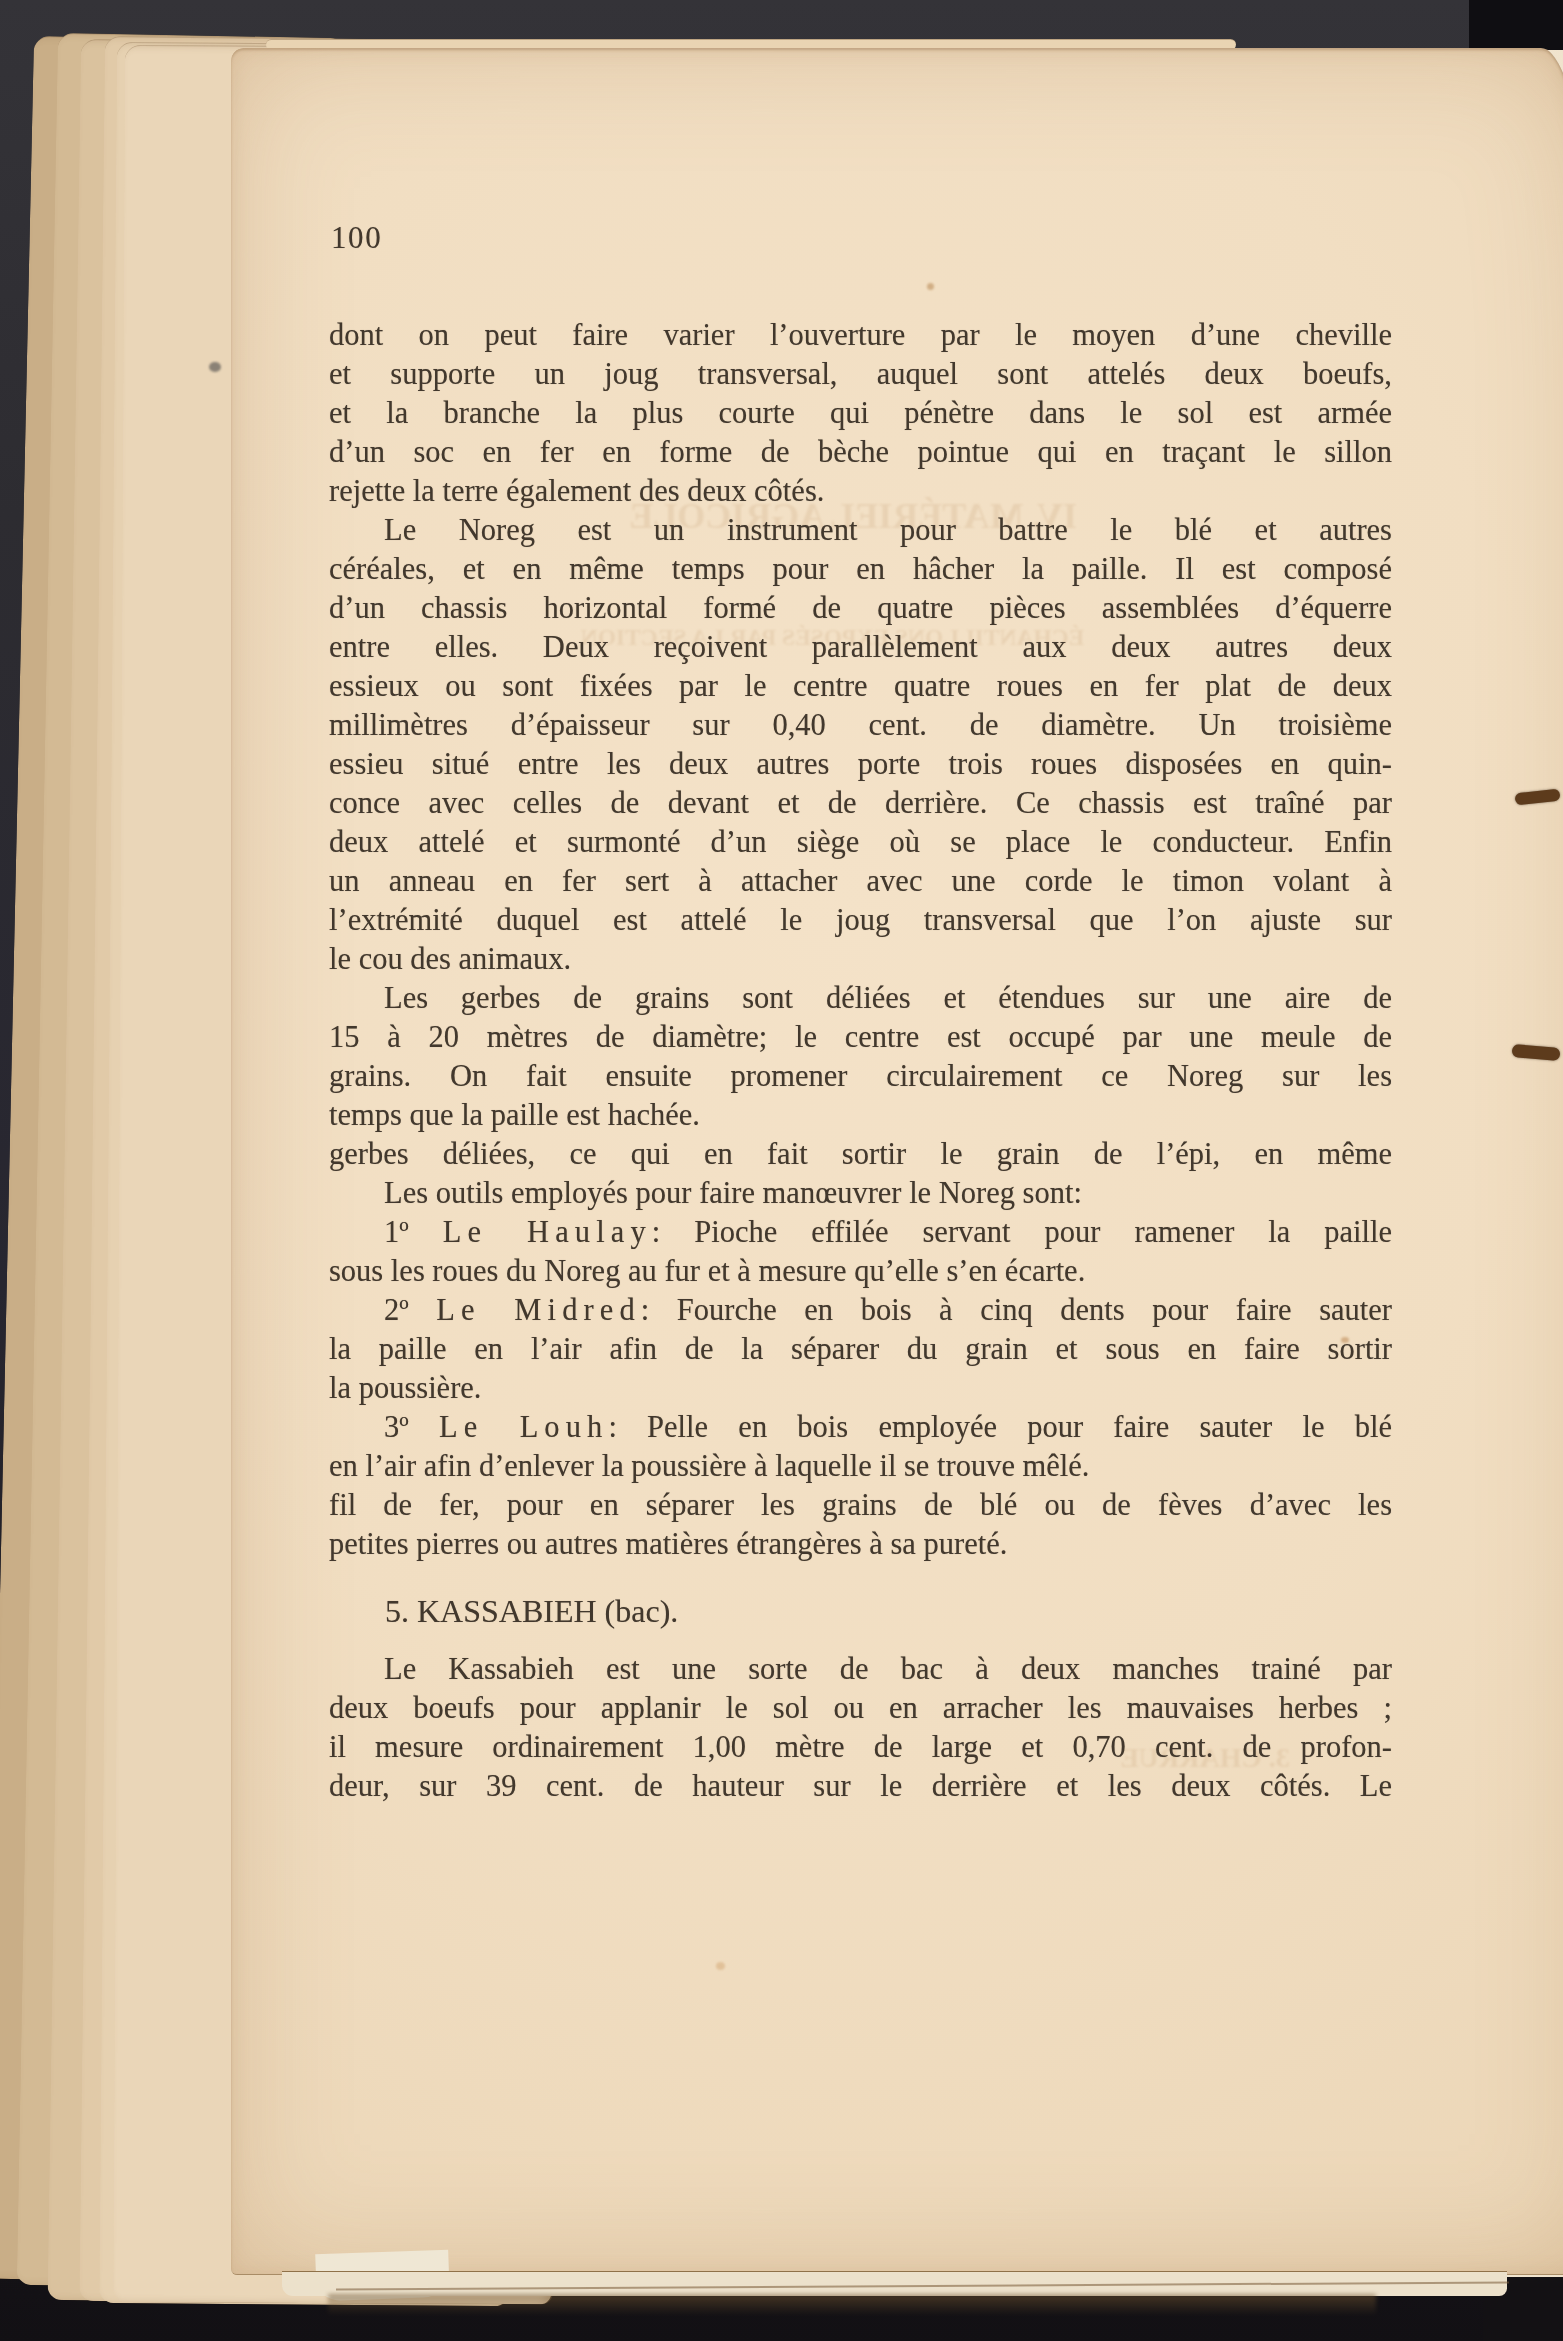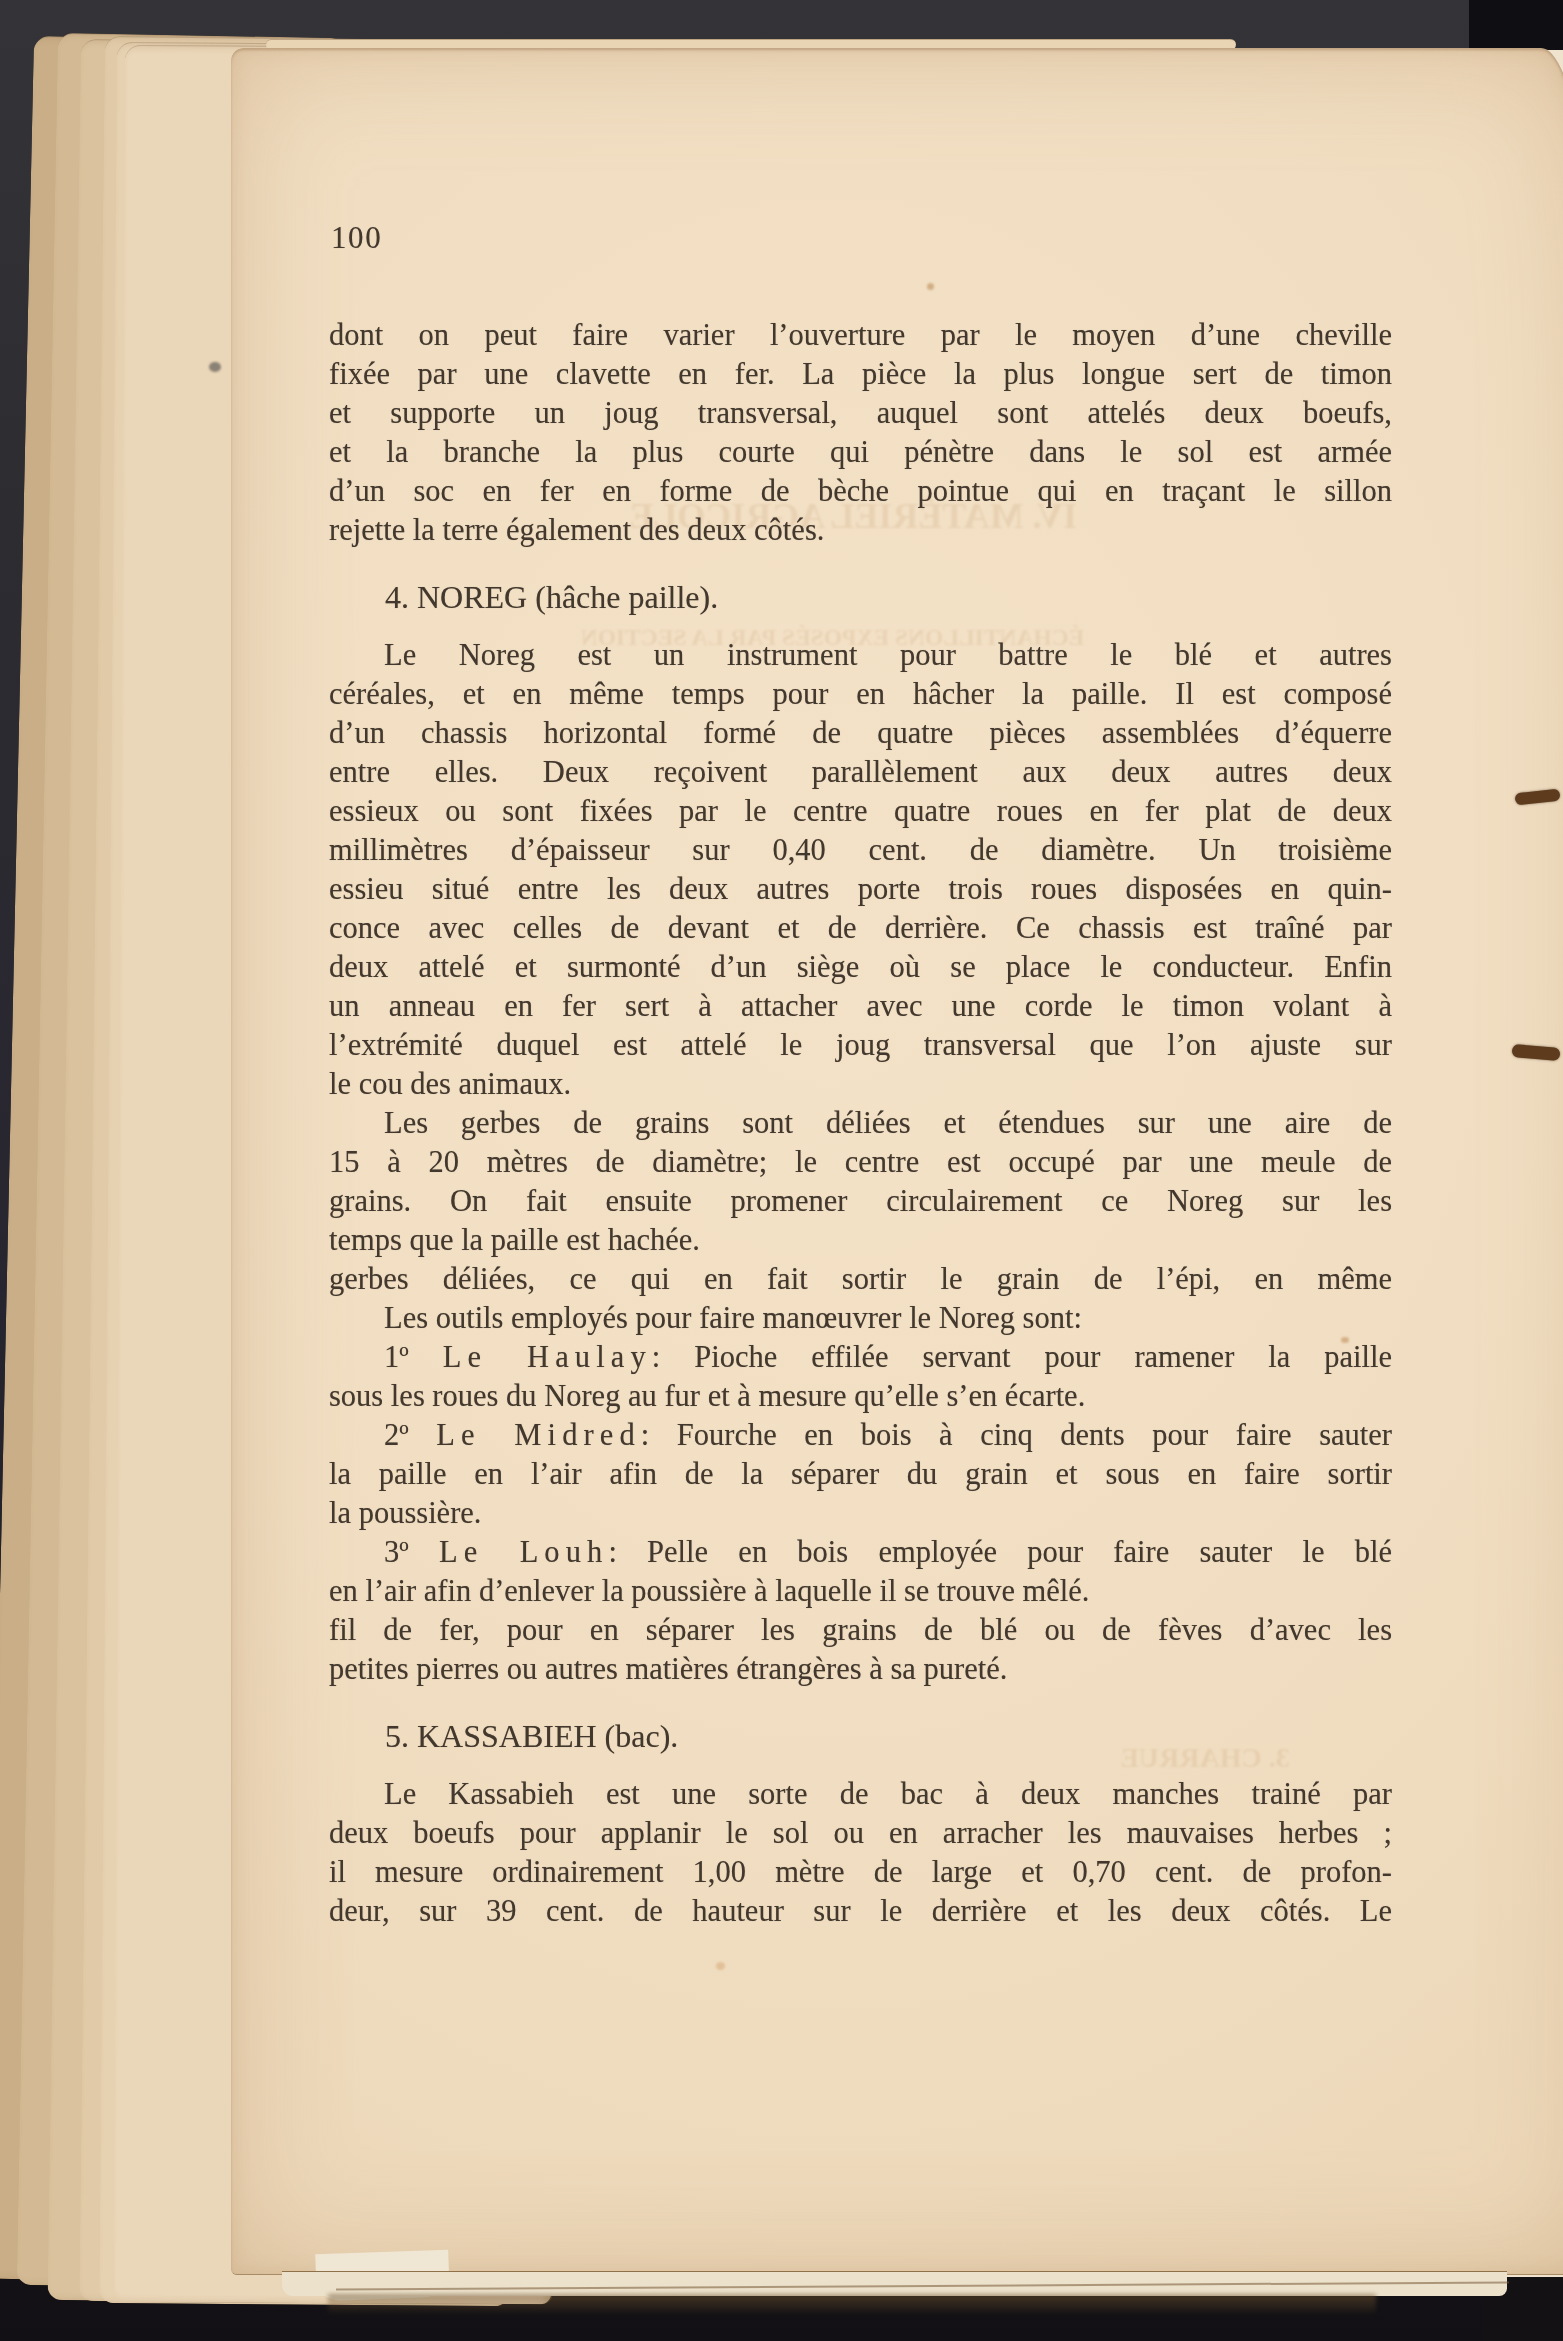--- a/index.html
+++ b/index.html
@@ -98,27 +98,25 @@
   <div class="page">
     <div class="page-number">100</div>
     <div id="ghost-layer">
         <div class="ghost" style="left: 278px; top: 447px; width: 688px; font-size: 36px;">IV. MATÉRIEL AGRICOLE</div>
         <div class="ghost" style="left: 242px; top: 576px; width: 719px; font-size: 23.5px;">ÉCHANTILLONS EXPOSÉS PAR LA SECTION</div>
         <div class="ghost" style="left: 845px; top: 1694px; width: 258px; font-size: 28px;">3. CHARRUE</div>
       </div>
     <div class="text-block" id="text-block">
         <div>
           <div class="line">dont on peut faire varier l’ouverture par le moyen d’une cheville</div>
-          <div class="line">fixée par une clavette en fer.  La pièce la plus longue sert de timon</div>
           <div class="line">et supporte un joug transversal, auquel sont attelés deux boeufs,</div>
           <div class="line">et la branche la plus courte qui pénètre dans le sol est armée</div>
           <div class="line">d’un soc en fer en forme de bèche pointue qui en traçant le sillon</div>
           <div class="line last">rejette la terre également des deux côtés.</div>
         </div>
-        <div class="heading">4. NOREG (hâche paille).</div>
         <div>
           <div class="line ind">Le Noreg est un instrument pour battre le blé et autres</div>
           <div class="line">céréales, et en même temps pour en hâcher la paille. Il est composé</div>
           <div class="line">d’un chassis horizontal formé de quatre pièces assemblées d’équerre</div>
           <div class="line">entre elles. Deux reçoivent parallèlement aux deux autres deux</div>
           <div class="line">essieux ou sont fixées par le centre quatre roues en fer plat de deux</div>
           <div class="line">millimètres d’épaisseur sur 0,40 cent. de diamètre. Un troisième</div>
           <div class="line">essieu situé entre les deux autres porte trois roues disposées en quin-</div>
           <div class="line">conce avec celles de devant et de derrière. Ce chassis est traîné par</div>
           <div class="line">deux attelé et surmonté d’un siège où se place le conducteur. Enfin</div>

